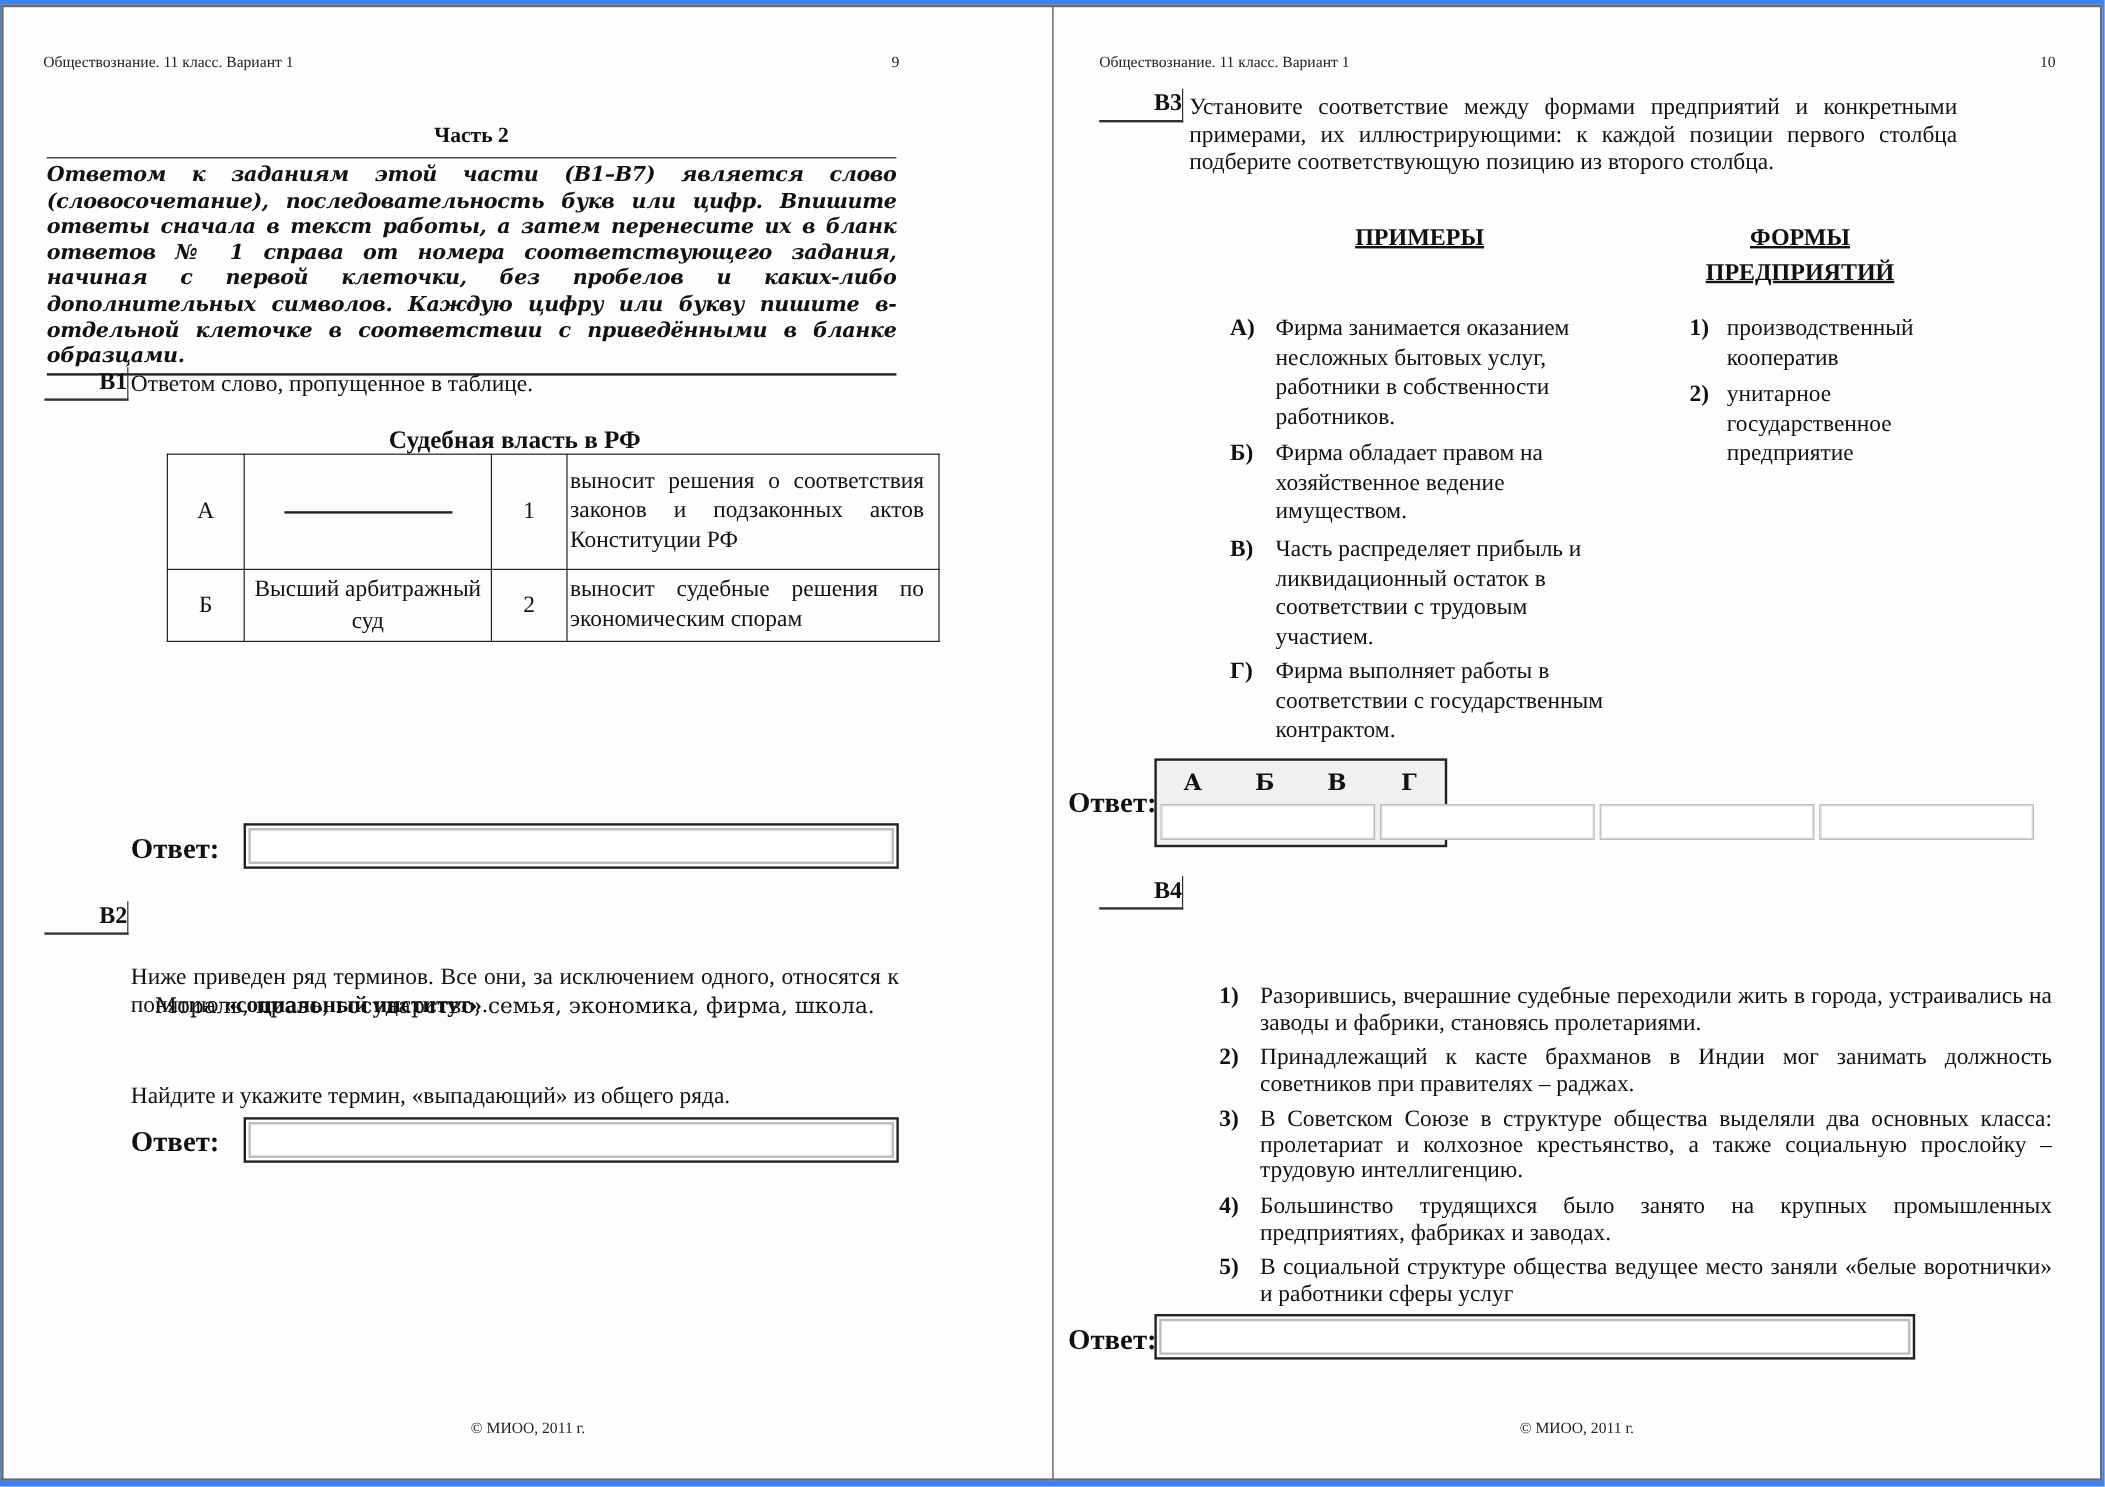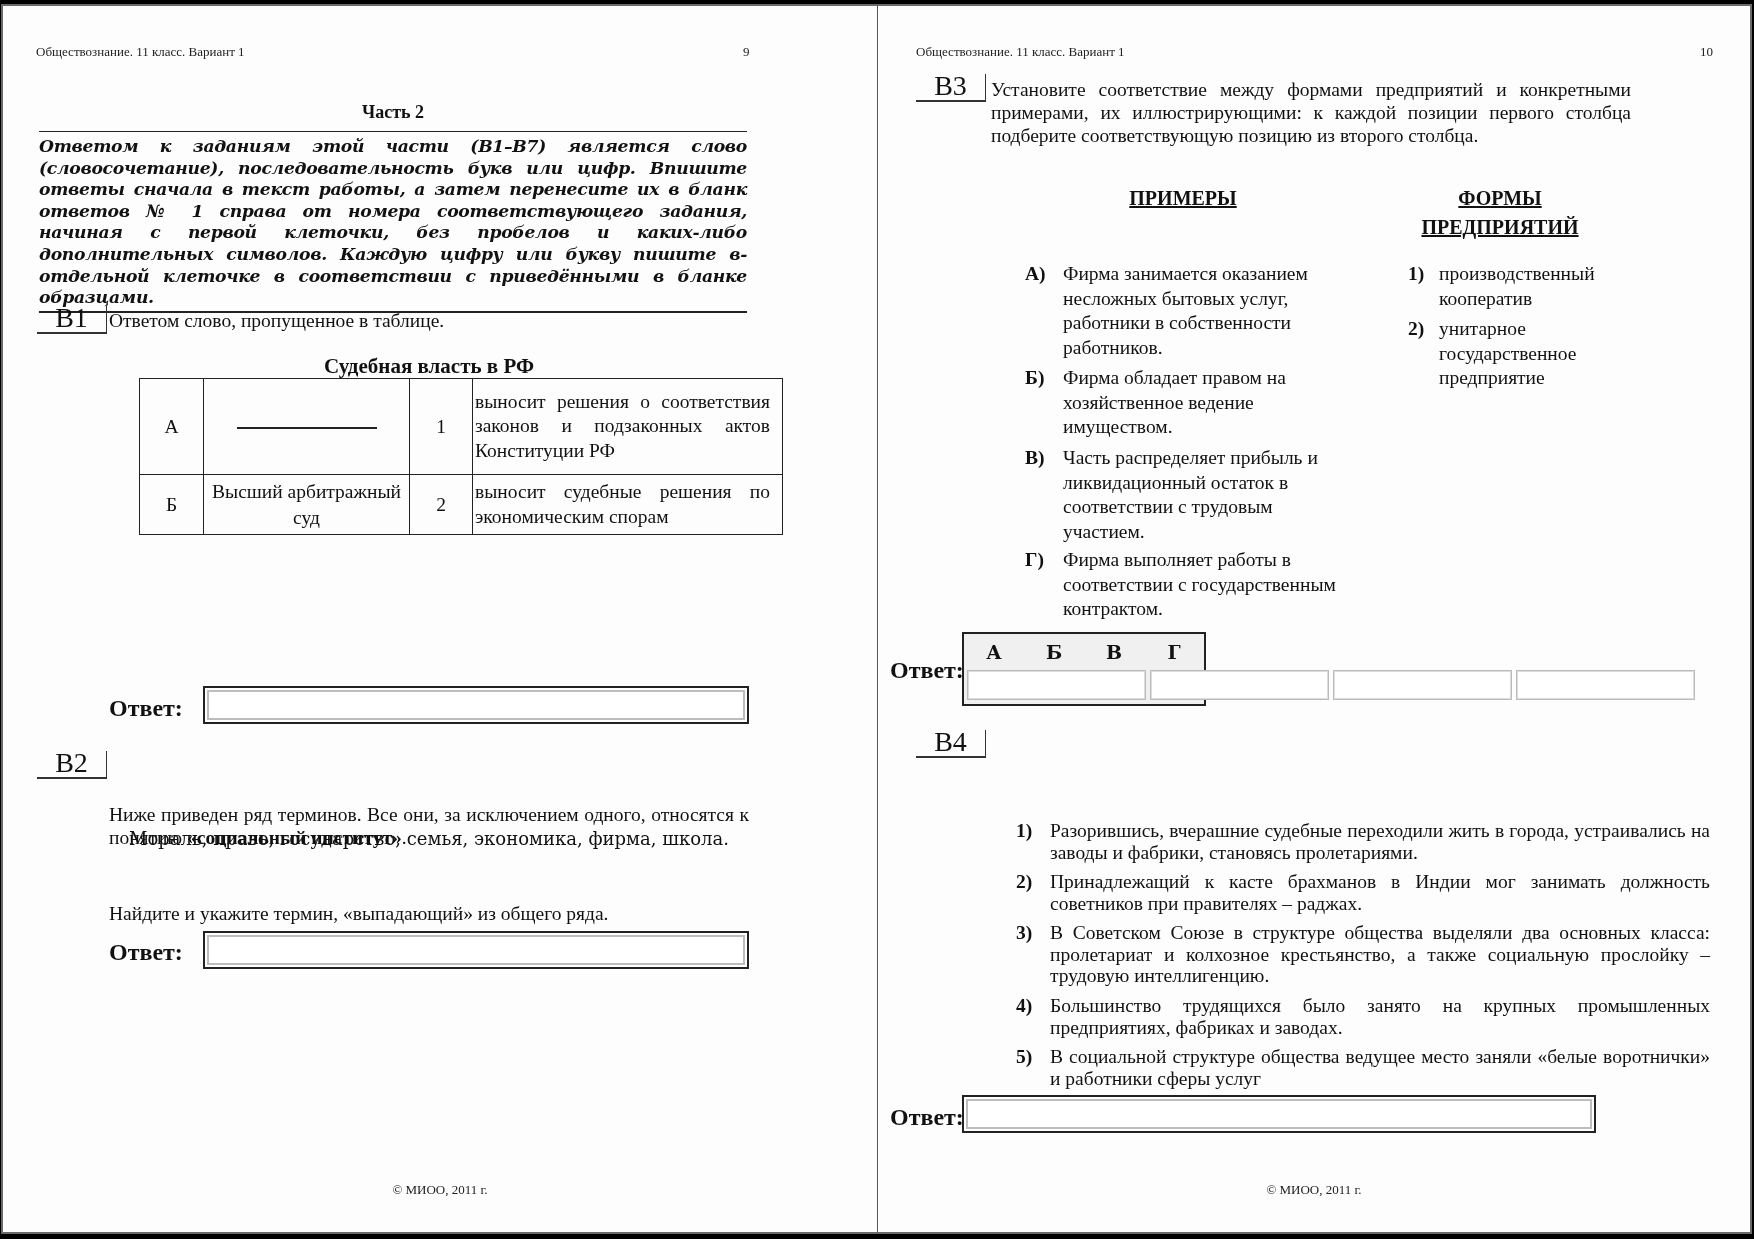--- a/index.html
+++ b/index.html
@@ -1,19 +1,19 @@
 <!DOCTYPE html>
 <html><head>
   <meta charset="utf-8">
   <style>
     * { box-sizing: border-box; margin: 0; padding: 0; }
     html, body { width: 1754px; height: 1239px; background: #ffffff; overflow: hidden; }
     body { font-family: "DejaVu Serif", "Liberation Serif", serif; color: #111; position: relative; }
 
-    .spread { position: absolute; left: 0; top: 0; width: 1754px; height: 1239px; background: #000000; }
+    .spread { position: absolute; left: 0; top: 0; width: 1754px; height: 1239px; background: #3b82f6; }
     .page {
       position: absolute; top: 4px; height: 1230px; background: #fdfdfd;
       border: 2px solid #6a6a6a;
     }
     .page.left { left: 1px; width: 877px; border-right: 1px solid #555; }
     .page.right { left: 877px; width: 875px; border-left: 1px solid #555; }
 
     .running-header {
       position: absolute; top: 38px; font-family: "Liberation Serif", serif; font-size: 13px; color: #222;
     }
@@ -26,21 +26,21 @@
     .instruction {
       border-top: 1px solid #222; border-bottom: 2px solid #222;
       font-family: "DejaVu Serif", serif; font-style: italic; font-weight: bold;
       font-size: 17.2px; line-height: 21.6px; text-align: justify; letter-spacing: -0.3px;
       padding: 4px 0 2px 0;
     }
 
     .task-label {
       position: absolute; width: 70px; height: 28px;
       border-right: 1px solid #333; border-bottom: 2px solid #333;
-      font-family: "Liberation Serif", serif; font-weight: normal; font-size: 28px; text-align: center; line-height: 24px;
+      font-family: "Liberation Serif", serif; font-weight: bold; font-size: 20px; text-align: right; line-height: 24px;
     }
     .task-text {
       position: absolute; font-family: "Liberation Serif", serif; font-size: 19.5px; line-height: 23px; text-align: justify;
     }
     .b { font-weight: bold; }
 
     
     .tbl-caption { font-family: "Liberation Serif", serif; font-weight: bold; font-size: 21px; text-align: center; }
     table.court { border-collapse: collapse; font-family: "Liberation Serif", serif; font-size: 19.5px; }
     table.court td, table.court th { border: 1.5px solid #222; }

